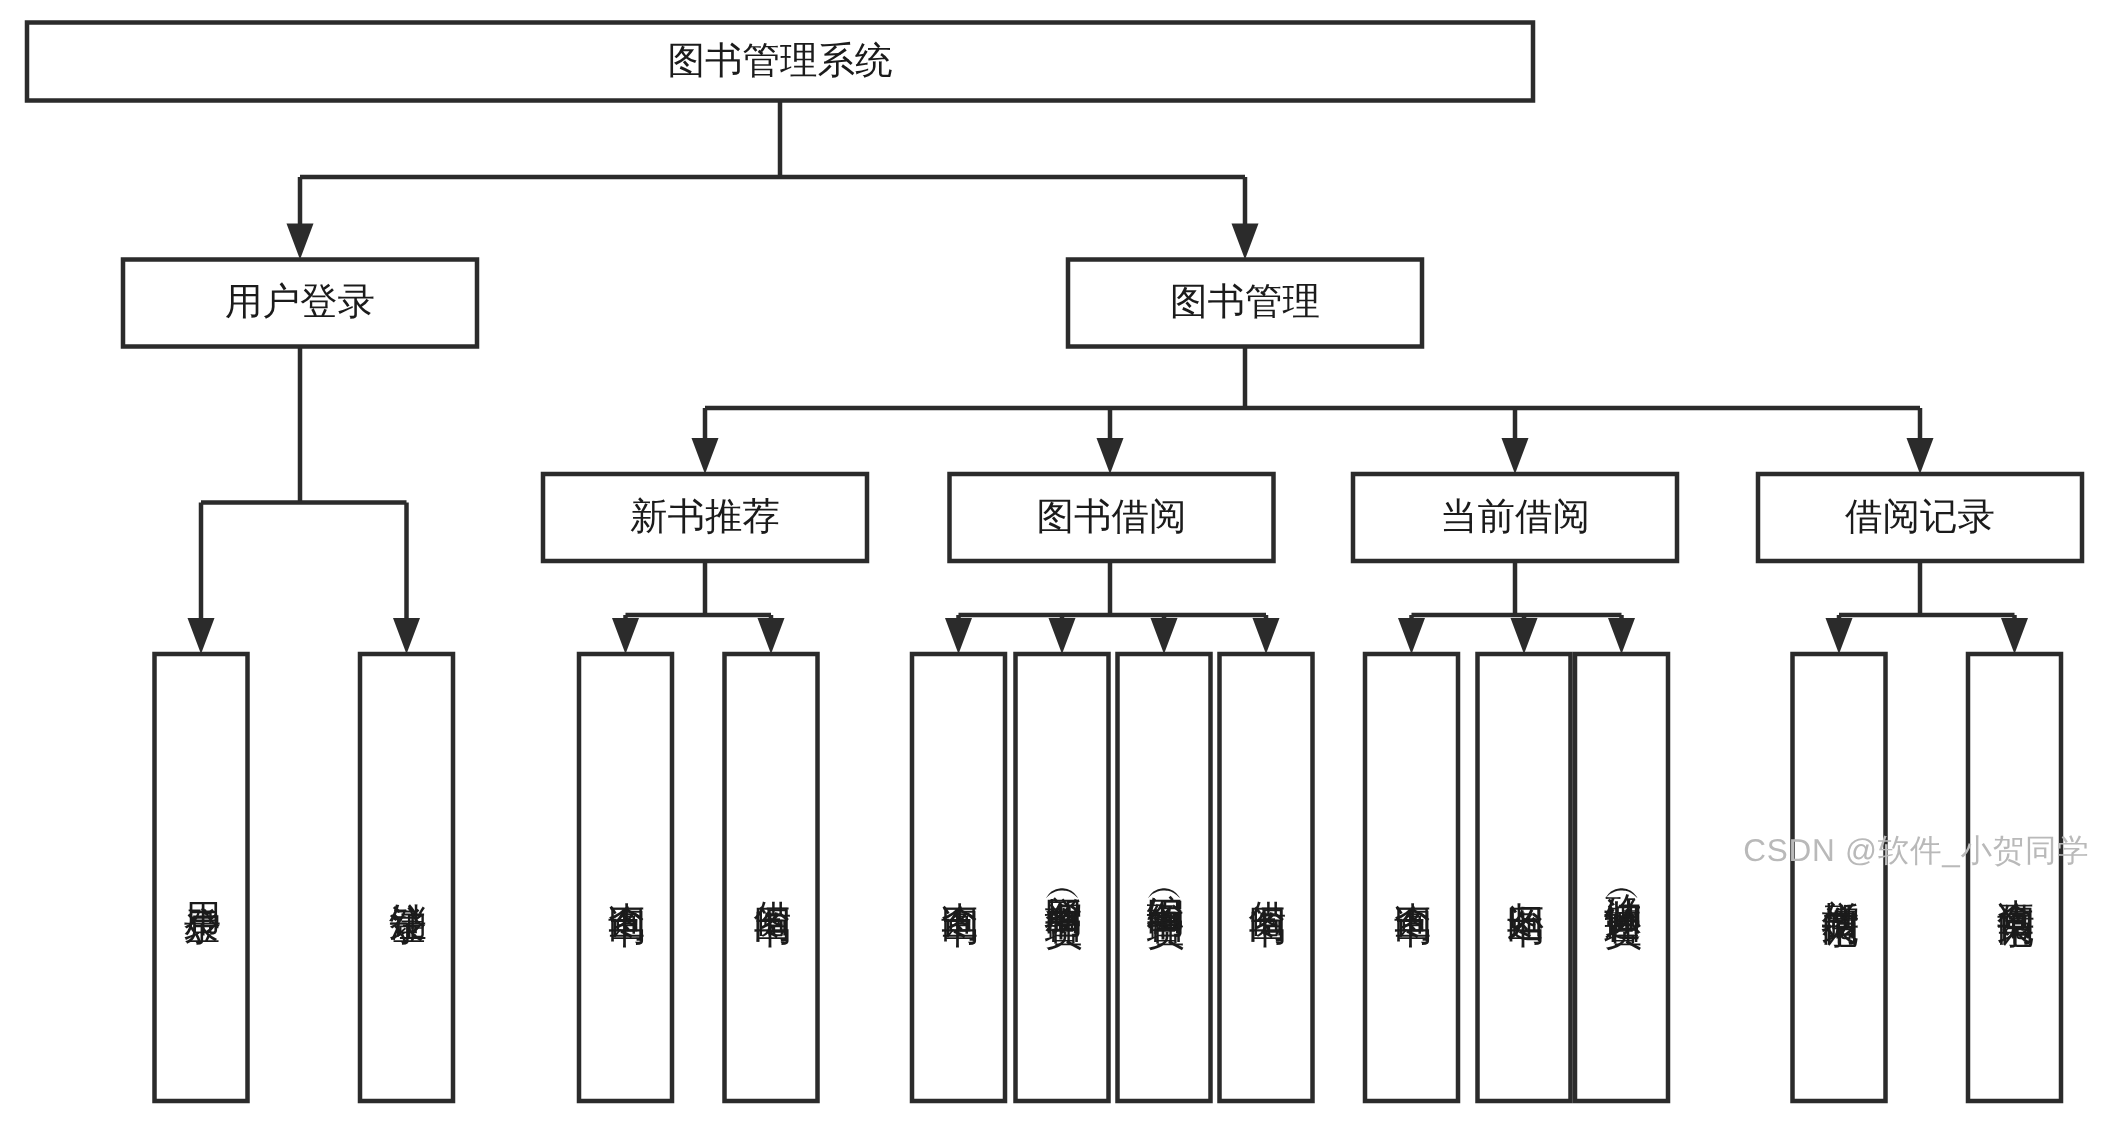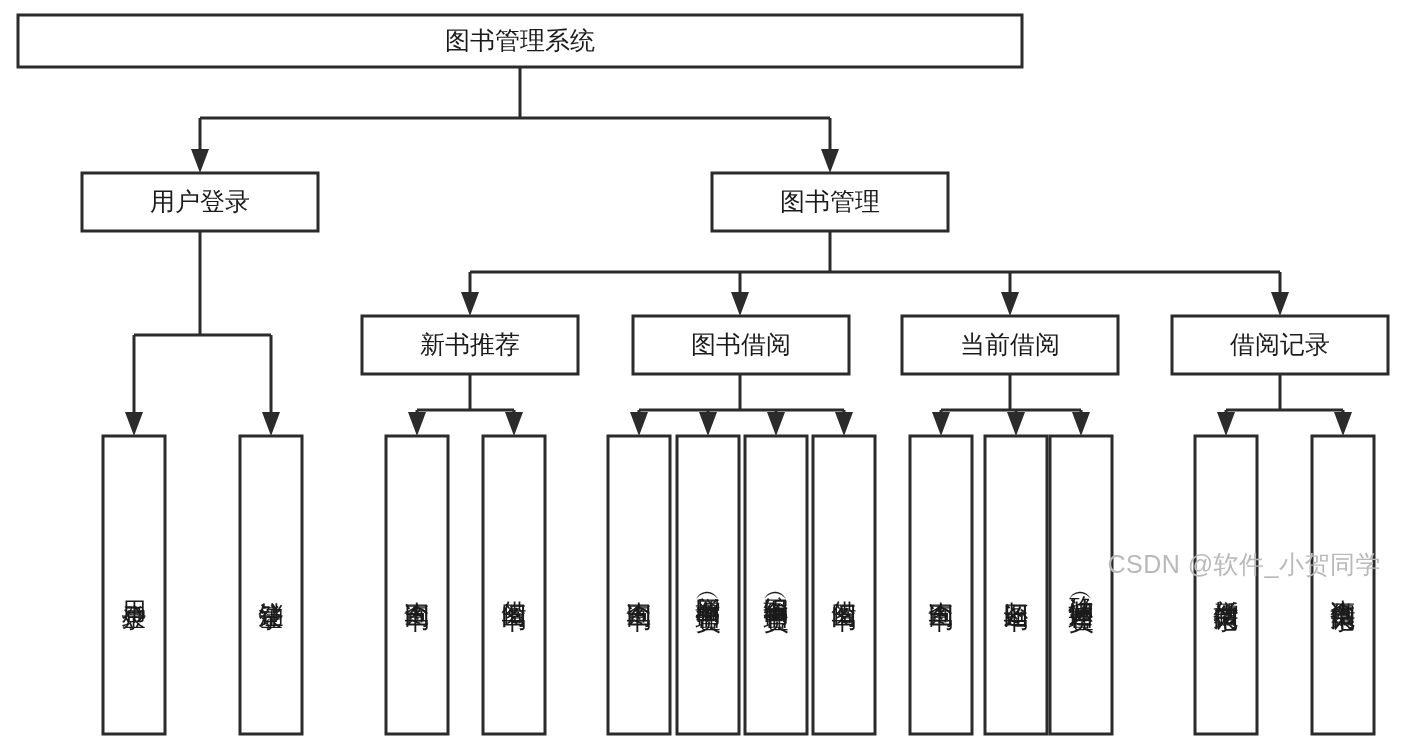--- a/index.html
+++ b/index.html
@@ -65,24 +65,24 @@
     text-orientation: upright;
     font-family: "Liberation Sans", "DejaVu Sans", sans-serif;
     font-size: 25px;
     color: #1b1b1b;
     letter-spacing: 2px;
     line-height: 1;
     white-space: nowrap;
   }
   .watermark {
     position: absolute;
-    right: 24px;
+    right: 12px;
     bottom: 4px;
     font-family: "Liberation Sans", "DejaVu Sans", sans-serif;
-    font-size: 25px;
+    font-size: 21px;
     color: #b9b9b9;
     letter-spacing: 0.5px;
     user-select: none;
   }
 </style>
 </head>
 <body>
 
 <div id="diagram-root">
 

